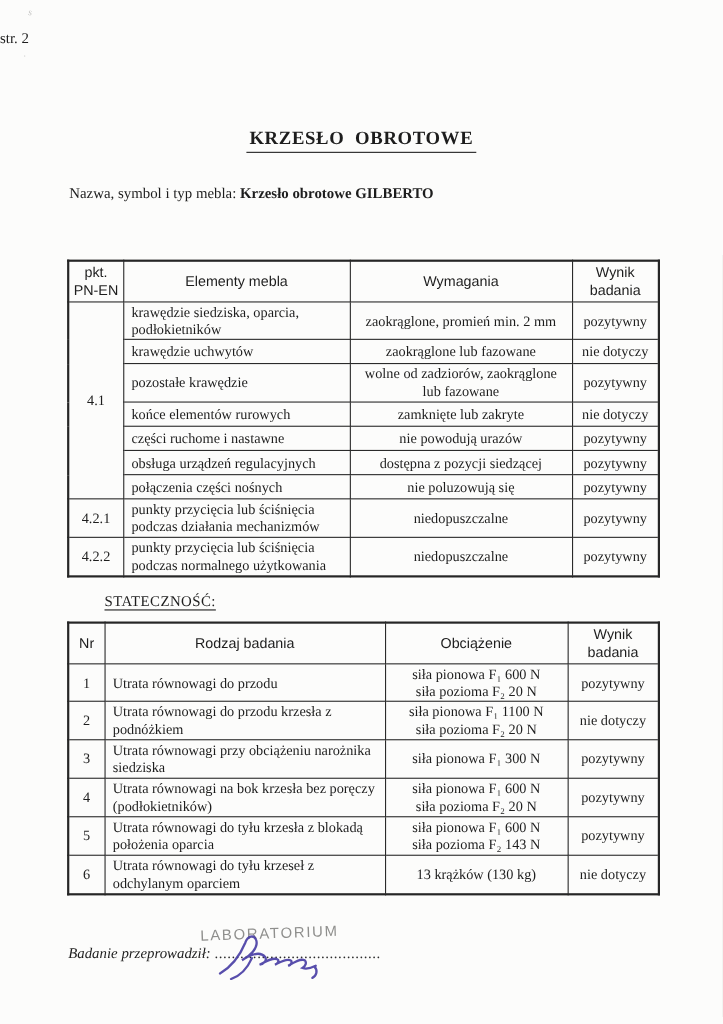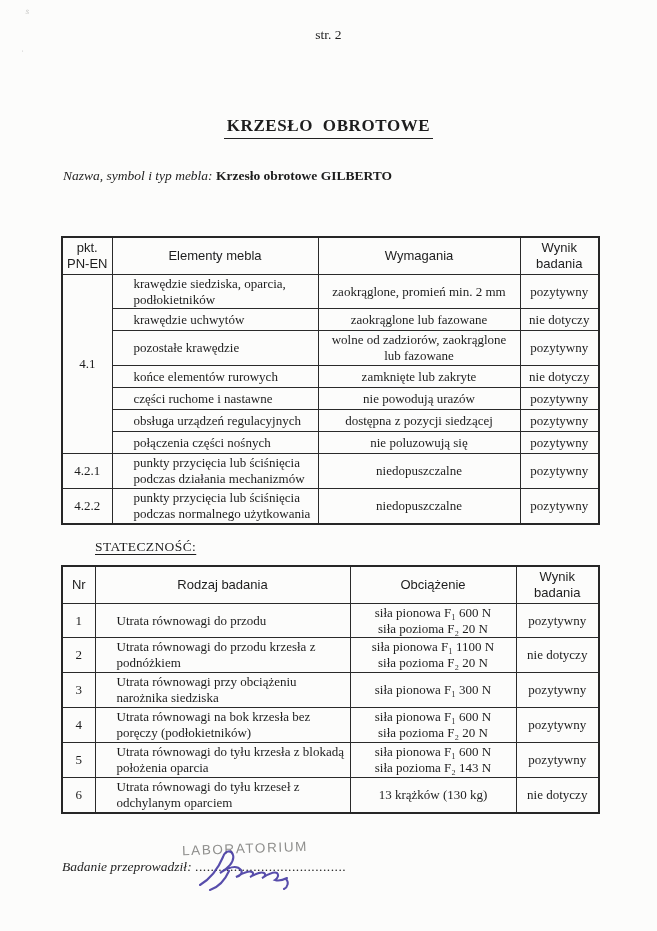--- a/index.html
+++ b/index.html
@@ -7,31 +7,31 @@
     position:relative;width:657px;height:931px;margin:0 auto;
     background:#fcfcfb;overflow:hidden;
     font-family:"Liberation Serif","DejaVu Serif",serif;
     color:#1d1d1d;
   }
   
   .artifact{position:absolute;color:#9a9a98;font-size:9px;opacity:.55;}
   .artifact.a1{left:26px;top:6px;transform:rotate(14deg);}
   .artifact.a2{left:21px;top:46px;transform:rotate(-8deg);}
   
-  .page-number{position:absolute;left:0;right:0;top:27px;text-align:center;font-size:13.5px;}
+  .page-number{position:absolute;left:0;right:0;top:27px;text-align:left;font-size:13.5px;}
   .doc-id{position:absolute;left:63px;top:40px;line-height:1.25;}
   .doc-id .no{font-weight:bold;font-size:14px;letter-spacing:.2px;}
   .doc-id .sub{font-style:italic;font-size:13.5px;}
   .title-wrap{position:absolute;left:0;right:0;top:116px;text-align:center;}
   .title{
     display:inline-block;font-weight:bold;font-size:17px;letter-spacing:.6px;
     border-bottom:1.6px solid #222;padding:0 3px 2px;white-space:pre;
   }
   .product-line{position:absolute;left:63px;top:168px;font-size:13.5px;}
-  .product-line .lbl{font-style:italic;}
+  .product-line .lbl{}
   .product-line .val{font-weight:bold;}
   .sec-heading{
     position:absolute;left:63px;font-size:13.5px;letter-spacing:.4px;
     text-decoration:underline;text-underline-offset:3px;
   }
   .sec-heading.safety{top:209px;}
   .sec-heading.stability{top:539px;margin-left:32px;}
   
   .tbl{border-collapse:collapse;table-layout:fixed;position:absolute;left:61px;background:transparent;}
   .tbl.t1{top:236px;width:537px;}
@@ -40,21 +40,21 @@
     border:1.4px solid #2a2a2a;font-size:13px;line-height:1.22;
     padding:1px 4px;vertical-align:middle;overflow:hidden;
   }
   .tbl{border:2.2px solid #262626;}
   .tbl th{
     font-family:"Liberation Sans","DejaVu Sans",sans-serif;
     font-weight:400;text-align:center;padding:2px 2px;
   }
   .tbl td{font-family:"Liberation Serif","DejaVu Serif",serif;}
   .tbl td.c{text-align:center;}
-  .tbl td.l{text-align:left;padding-left:21px;padding-right:4px;}
+  .tbl td.l{text-align:left;padding-left:7px;padding-right:4px;}
   
   .stamp{
     position:absolute;left:182px;top:841px;
     font-family:"Liberation Sans","DejaVu Sans",sans-serif;
     font-size:13.5px;letter-spacing:1.6px;color:#8f8f8d;transform:rotate(-2deg);
   }
   .sign-line{position:absolute;left:62px;top:859px;font-size:13.5px;white-space:nowrap;}
   .sign-line .lbl{font-style:italic;text-align:right;}
   .sign-line .dots{letter-spacing:.5px;color:#2a2a2a;}
   .signature-svg{position:absolute;left:196px;top:845px;pointer-events:none;}

